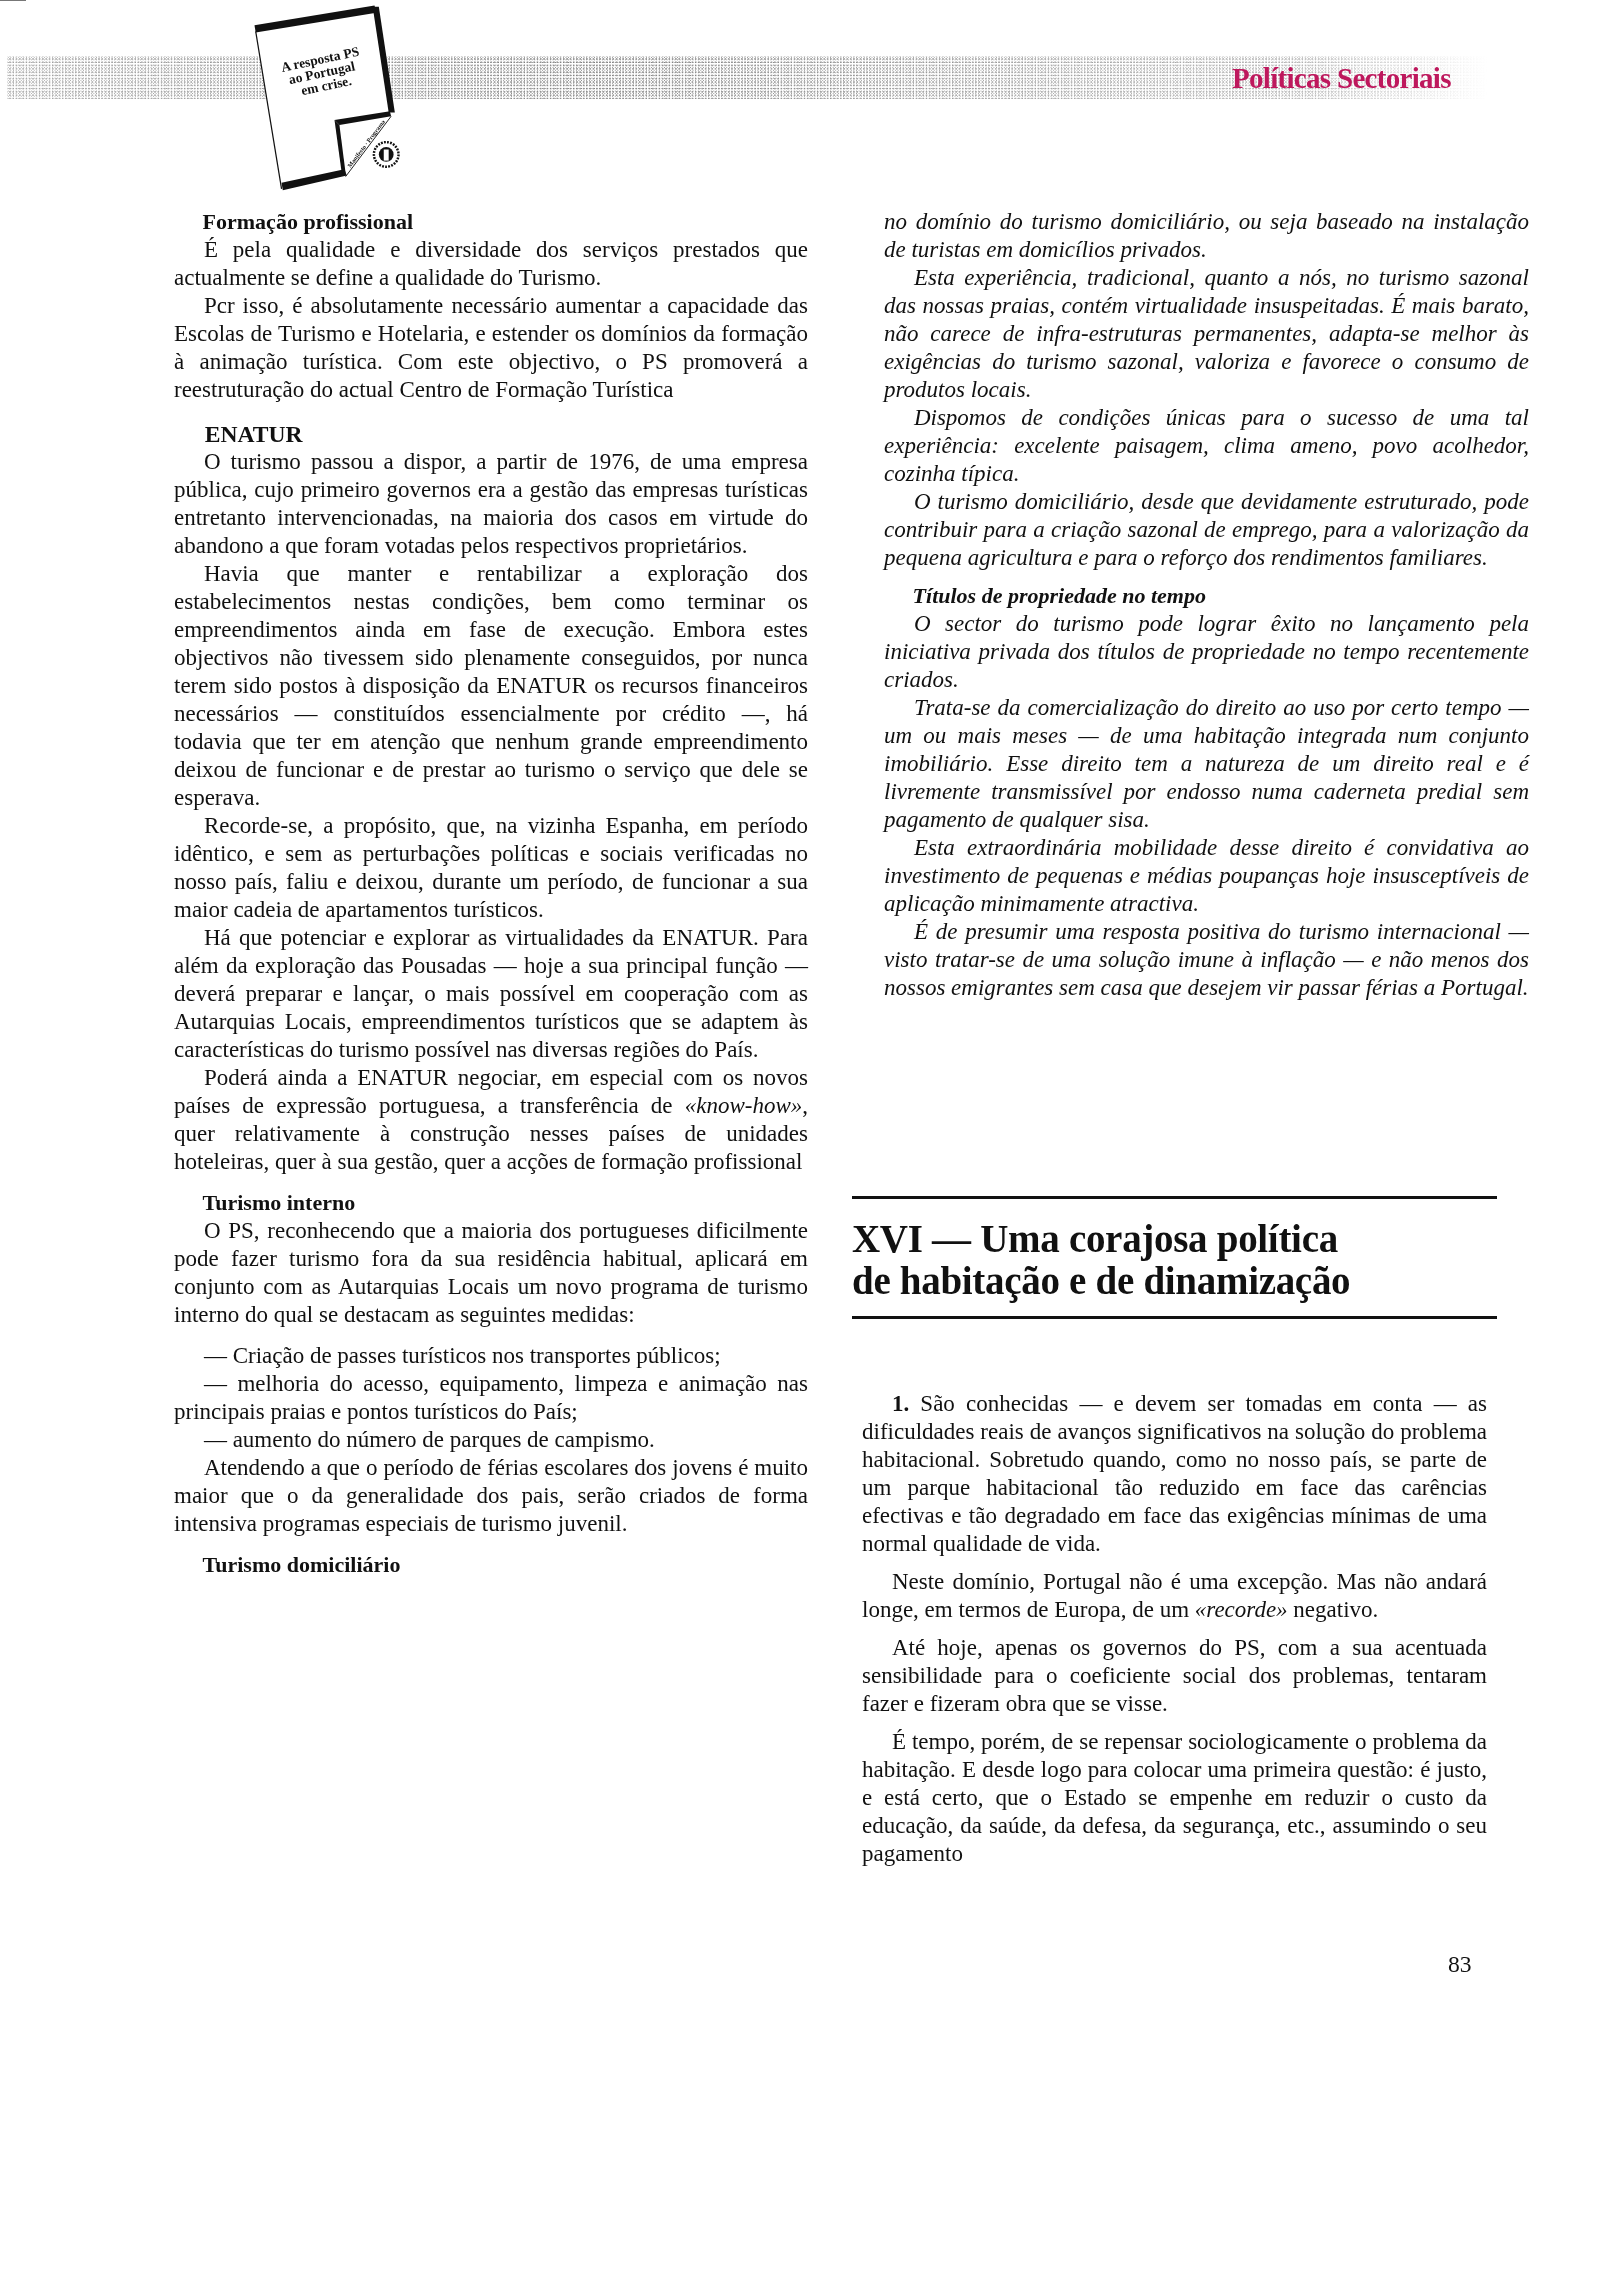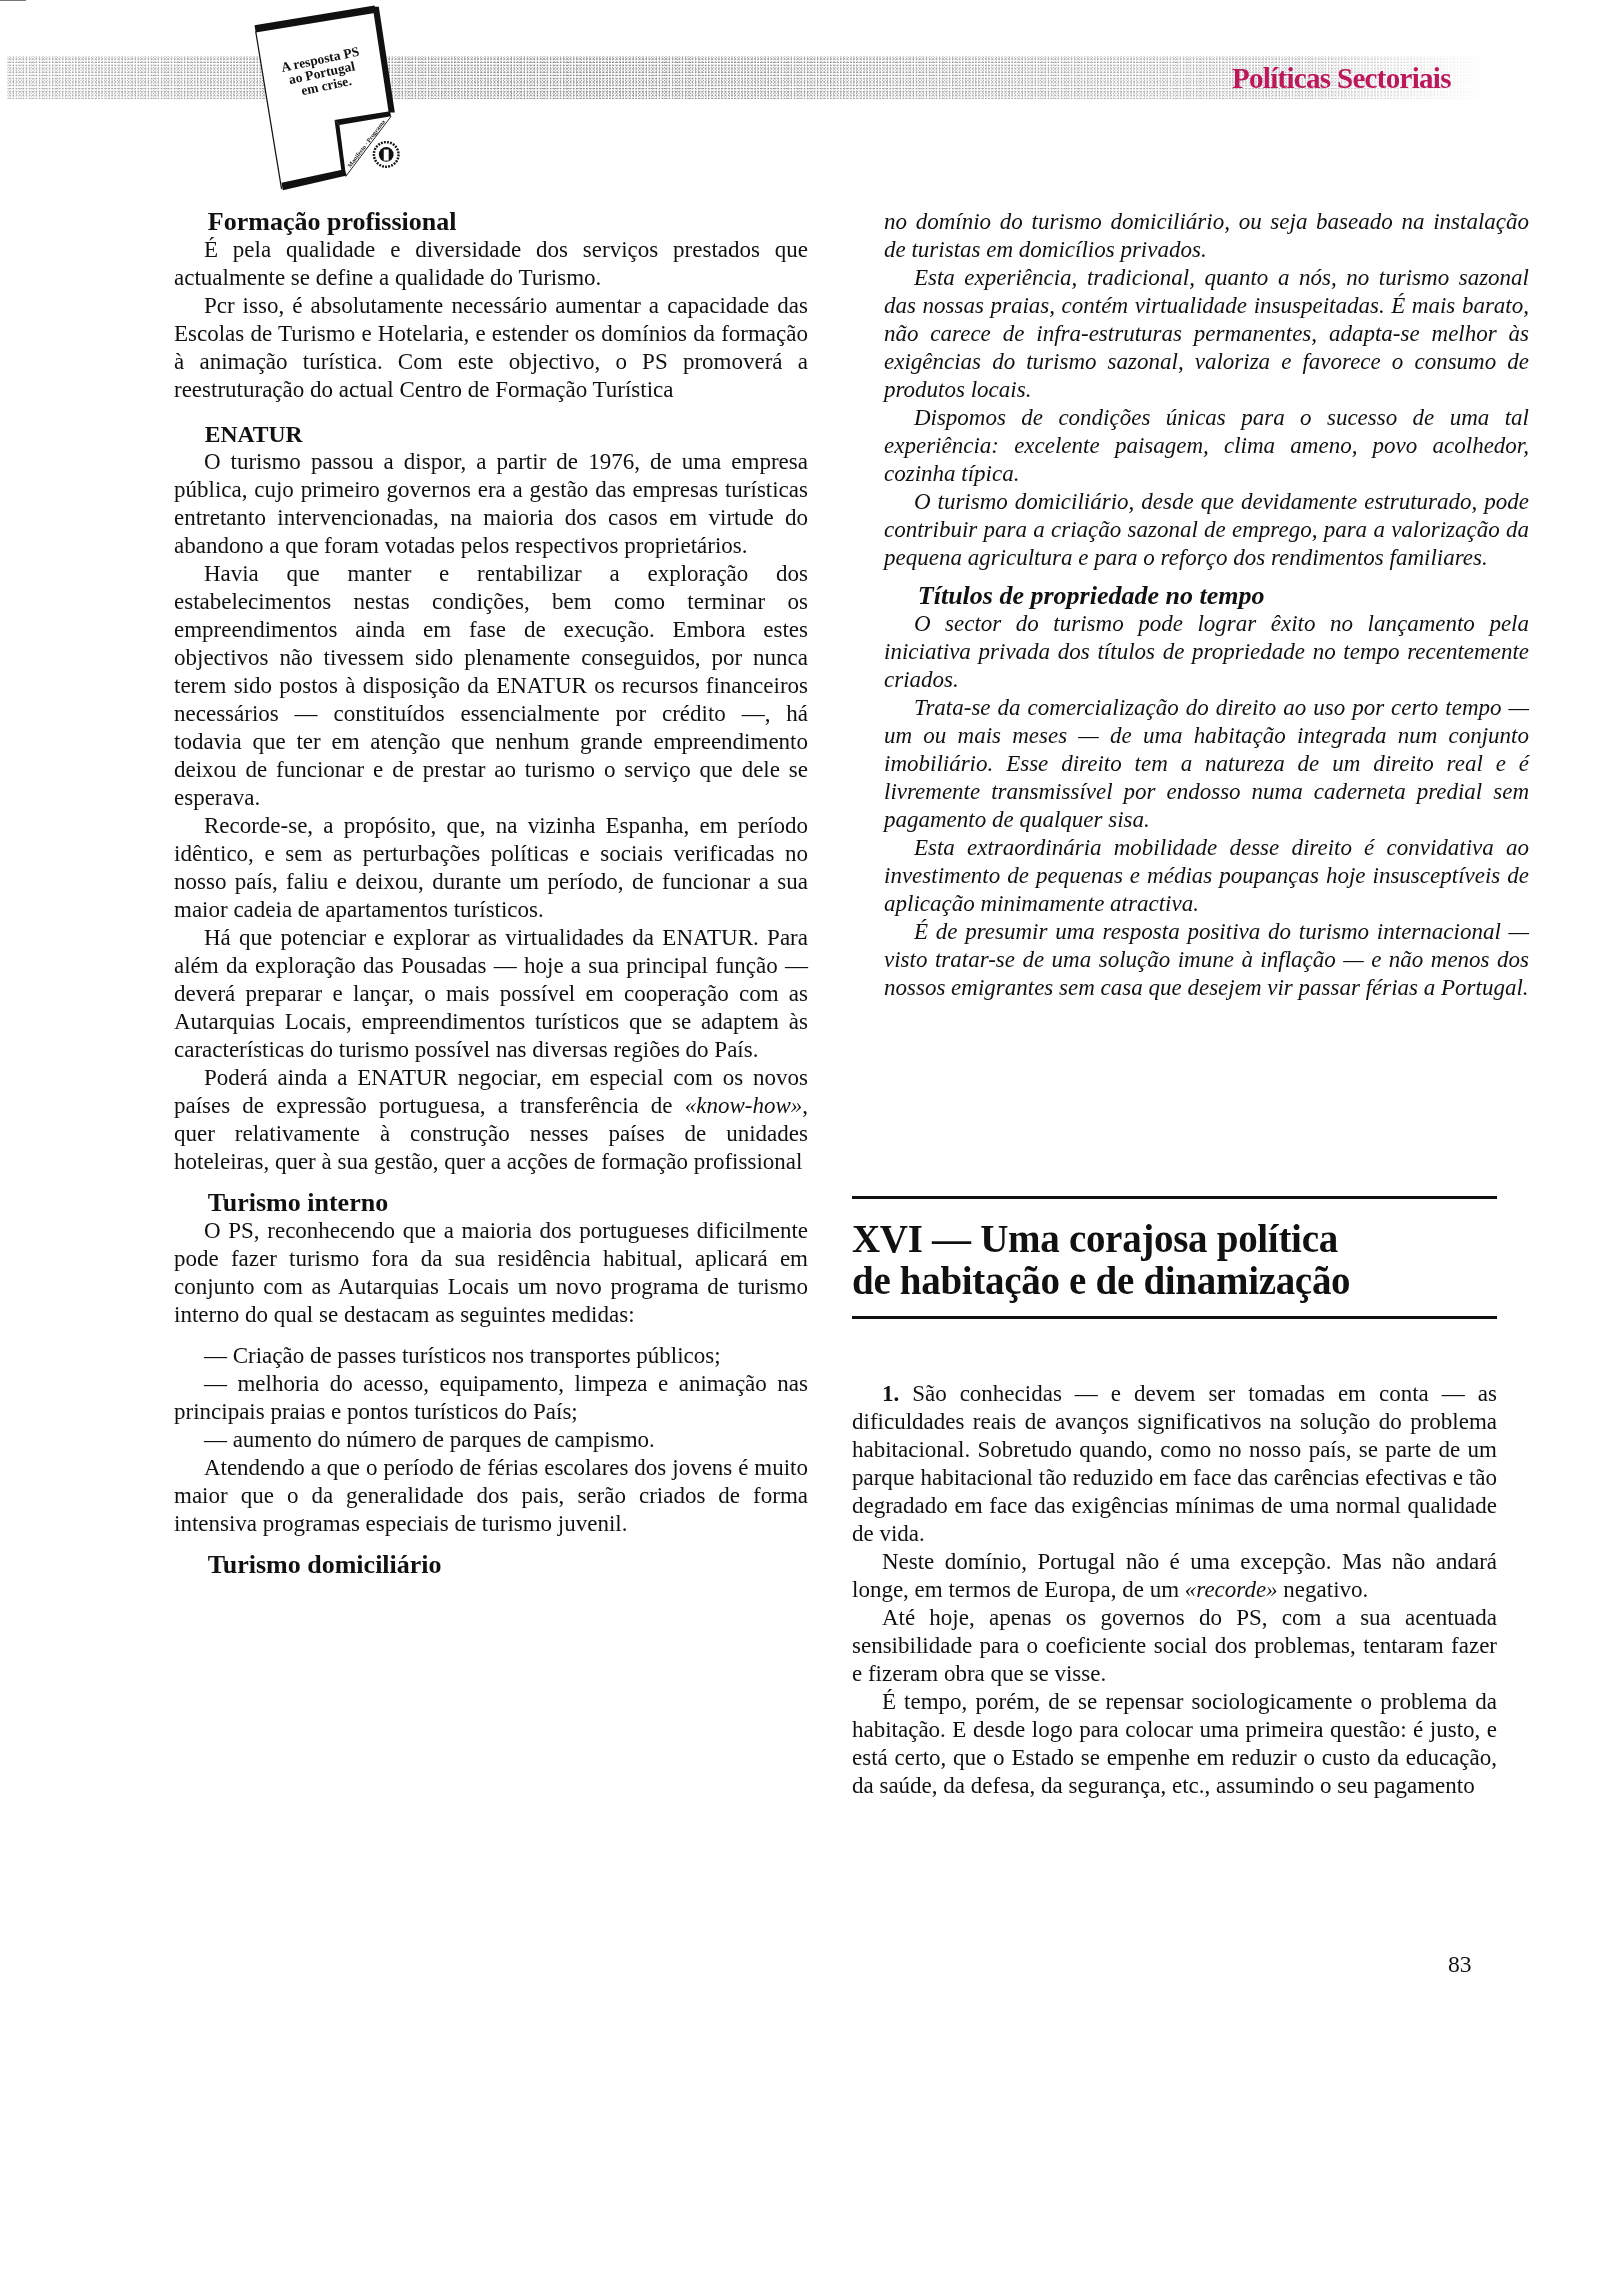--- a/index.html
+++ b/index.html
@@ -25,34 +25,34 @@
   .logo svg { width: 100%; height: 100%; }
 
   
   .column { position: absolute; top: 208px; font-size: 23px; line-height: 28px; text-align: justify; }
   .col-left { left: 174px; width: 634px; }
   .col-right { left: 884px; width: 645px; font-style: italic; }
   .column p { margin: 0; text-indent: 1.3em; }
   .column p.cont { text-indent: 0; }
   .column p.list { text-indent: 1.3em; }
 
-  .subhead { font-weight: bold; font-size: 26px; margin: 0; padding-left: 1.3em; letter-spacing: 0; }
+  .subhead { font-weight: bold; font-size: 22px; margin: 0; padding-left: 1.3em; letter-spacing: 0; }
   .subhead.gap { margin-top: 13px; }
   .subhead.enatur { font-size: 23.6px; margin-top: 15.7px; }
 
   em { font-style: italic; }
 
   
   .chapter { position: absolute; left: 852px; top: 1196px; width: 645px; }
   .rule { height: 3.3px; background: #111; width: 100%; }
   .chapter-title { font-weight: bold; font-size: 39px; line-height: 42px; margin: 18.3px 0 14.4px 0; letter-spacing: -0.3px; }
   .chapter-title span { display: block; }
 
   .chapter-body { position: absolute; left: 852px; top: 1380px; width: 645px; font-size: 23px; line-height: 28px; text-align: justify; }
-  .chapter-body p { margin: 0; text-indent: 1.3em; }
+  .chapter-body p { margin: 10px; text-indent: 1.3em; }
   .num { font-weight: bold; }
 
   .page-number { position: absolute; left: 1448px; top: 1951px; font-size: 23.6px; }
 
   .top-rule { position: absolute; left: 0; top: 0; width: 26px; height: 1.3px; background: #777; }
 </style>
 </head>
 <body>
 
 <div class="page">

